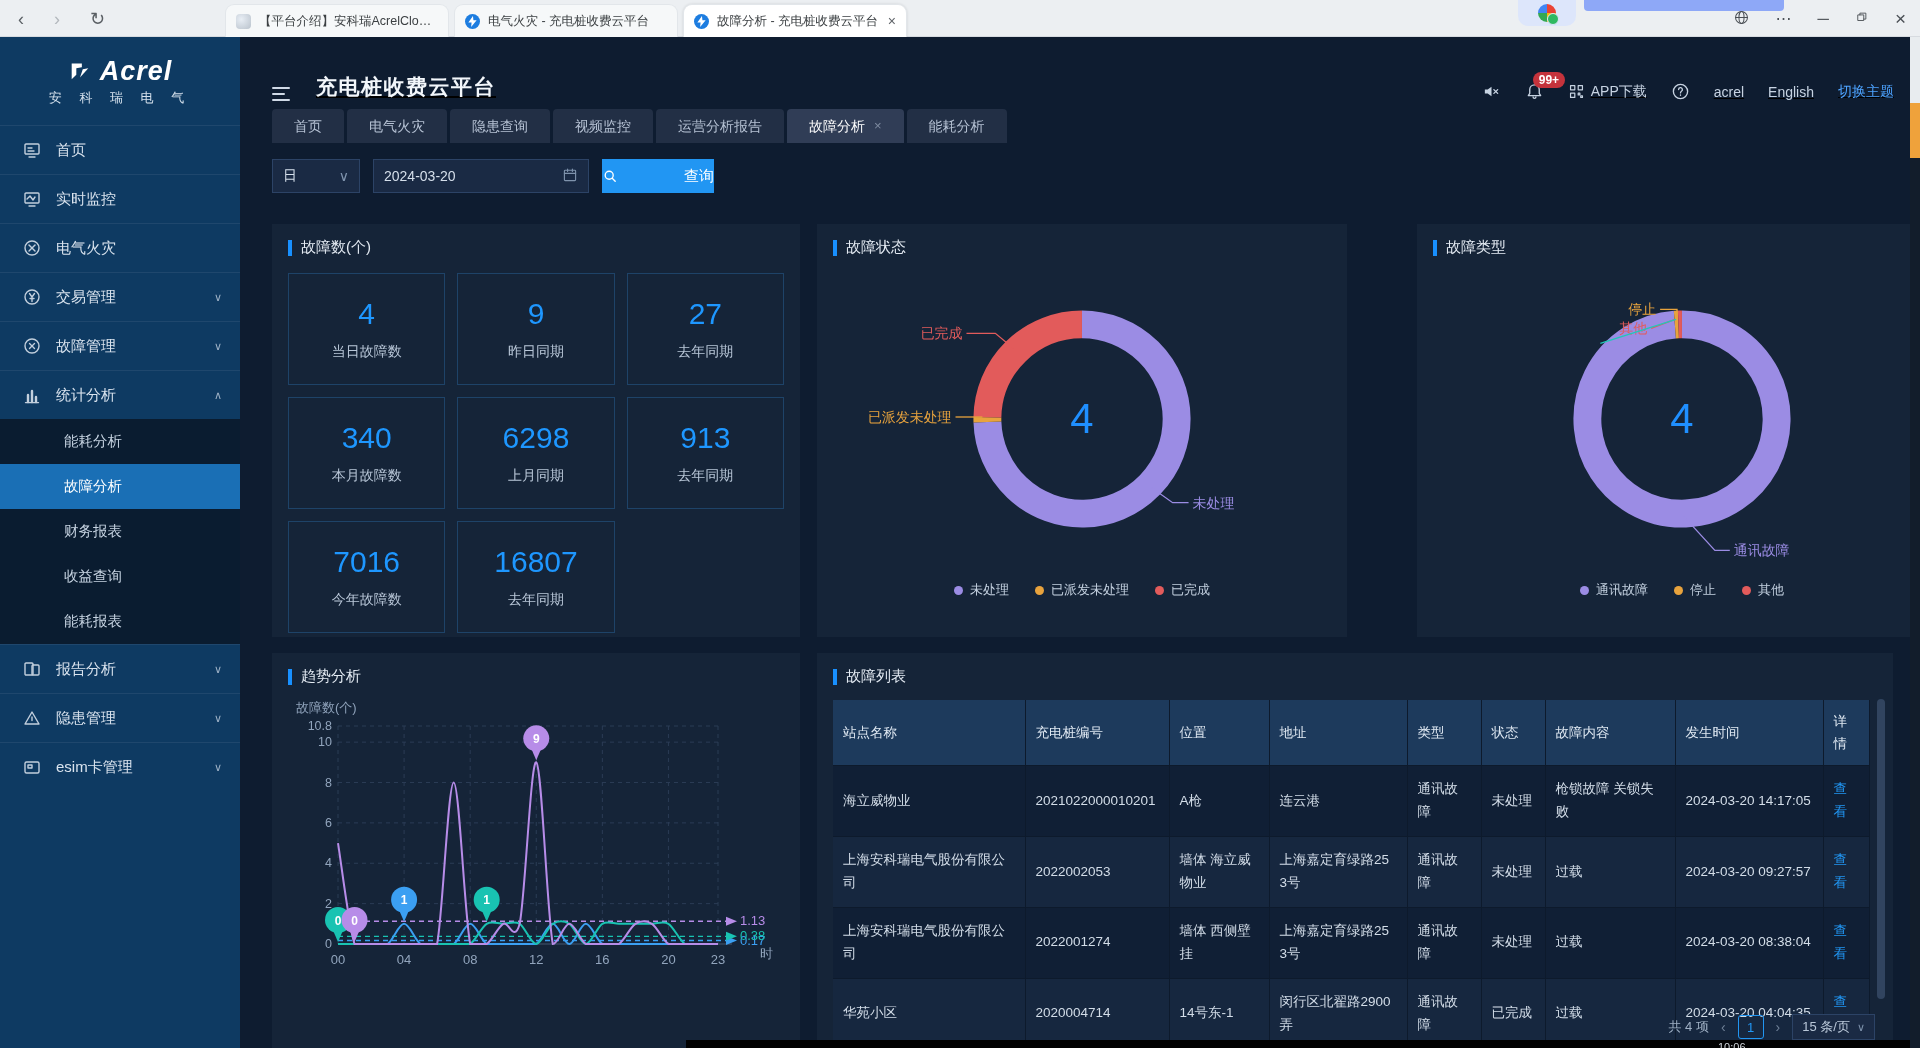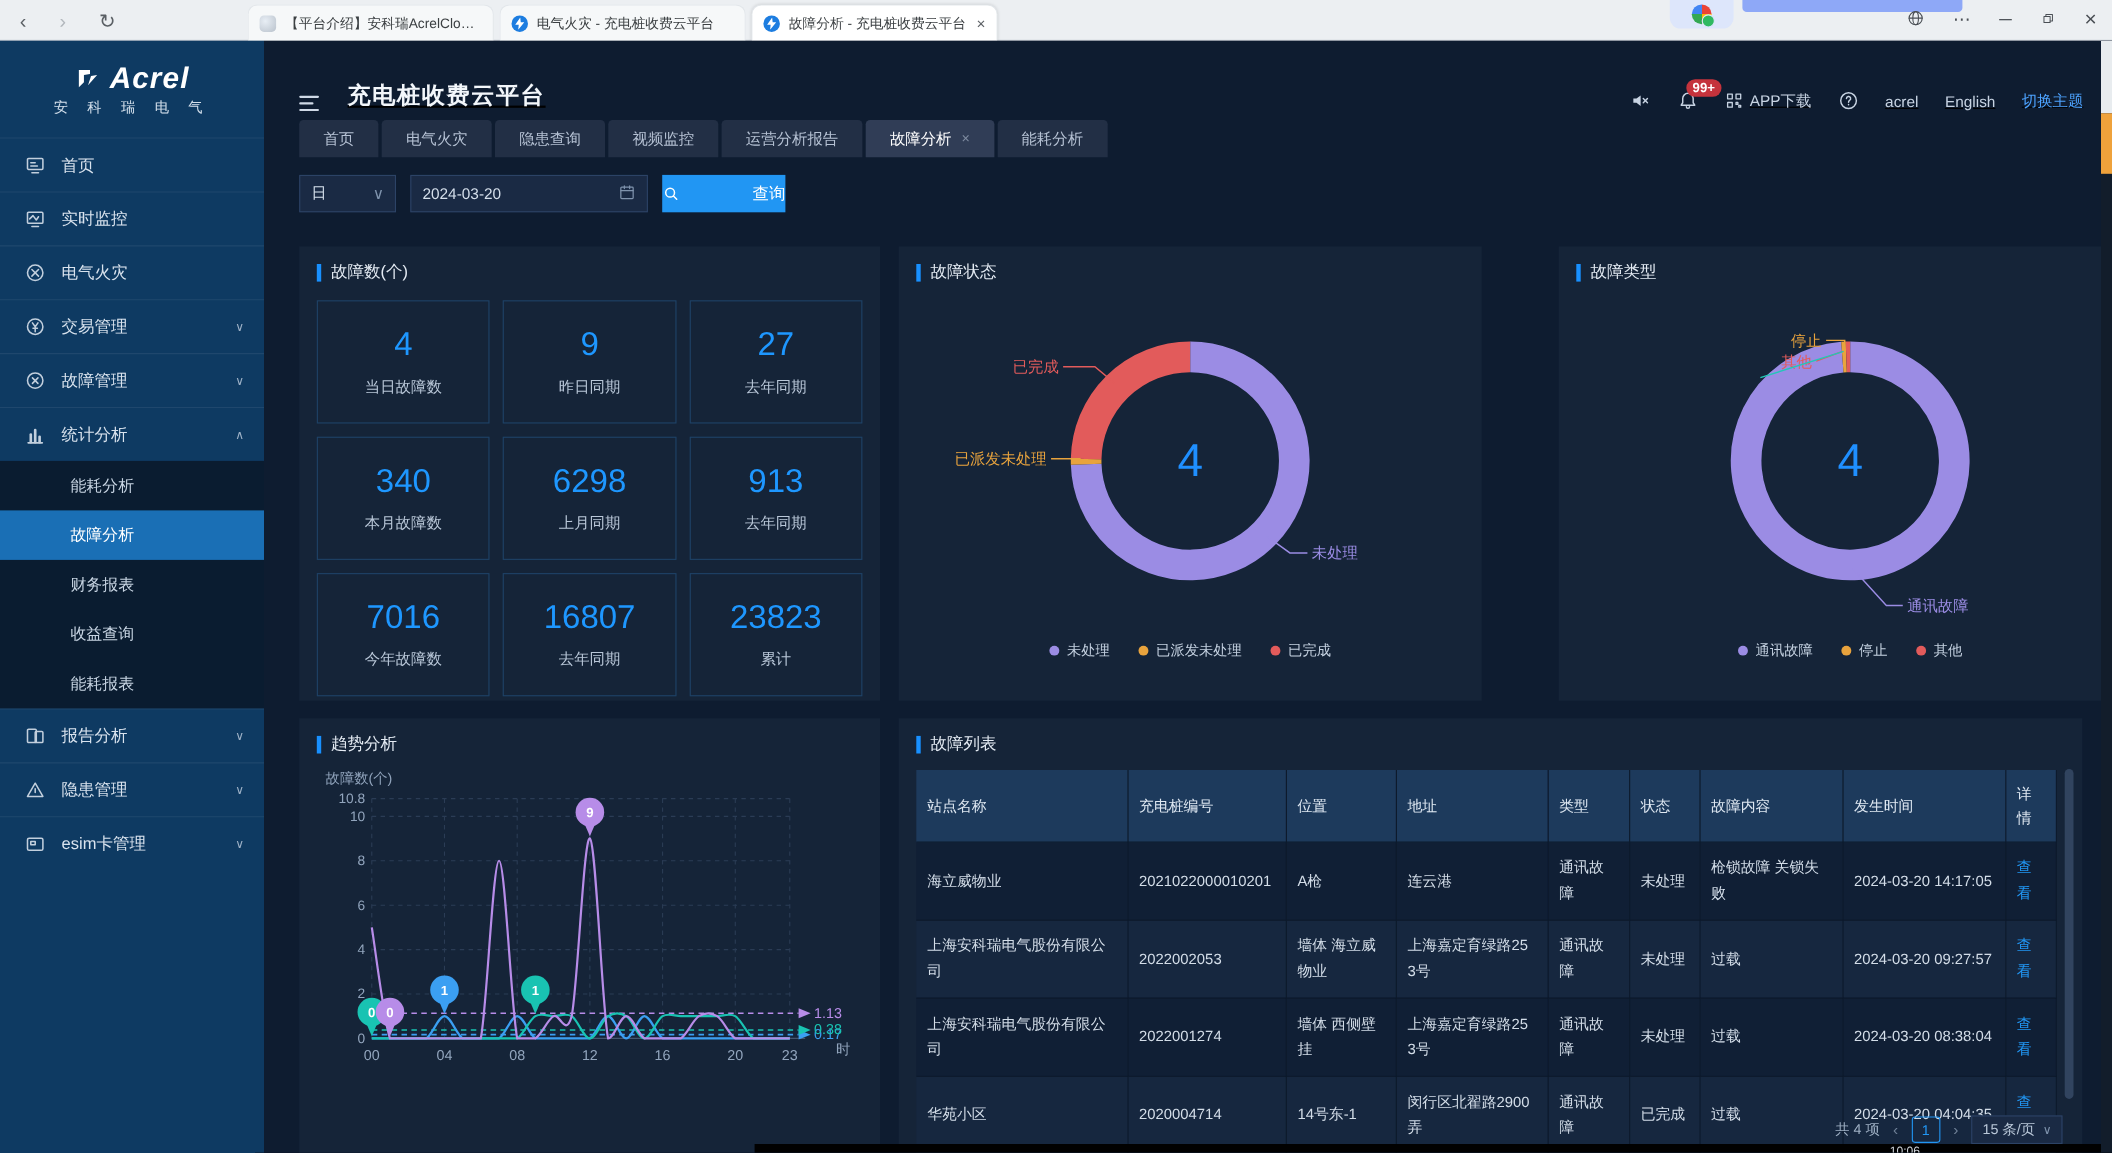--- a/index.html
+++ b/index.html
@@ -388,24 +388,20 @@
               <span class="v">913</span>
               <span class="l">去年同期</span>
             </div>
             <div class="stat-card">
               <span class="v">7016</span>
               <span class="l">今年故障数</span>
             </div>
             <div class="stat-card">
               <span class="v">16807</span>
               <span class="l">去年同期</span>
-            </div>
-            <div class="stat-card">
-              <span class="v">23823</span>
-              <span class="l">累计</span>
             </div>
           </div>
       </section>
 
       <section class="panel p-status">
         <div class="ptitle">
             <b></b>
             <span>故障状态</span>
           </div>
         <svg id="donut-status" width="498" height="318" viewBox="0 0 500 318">

